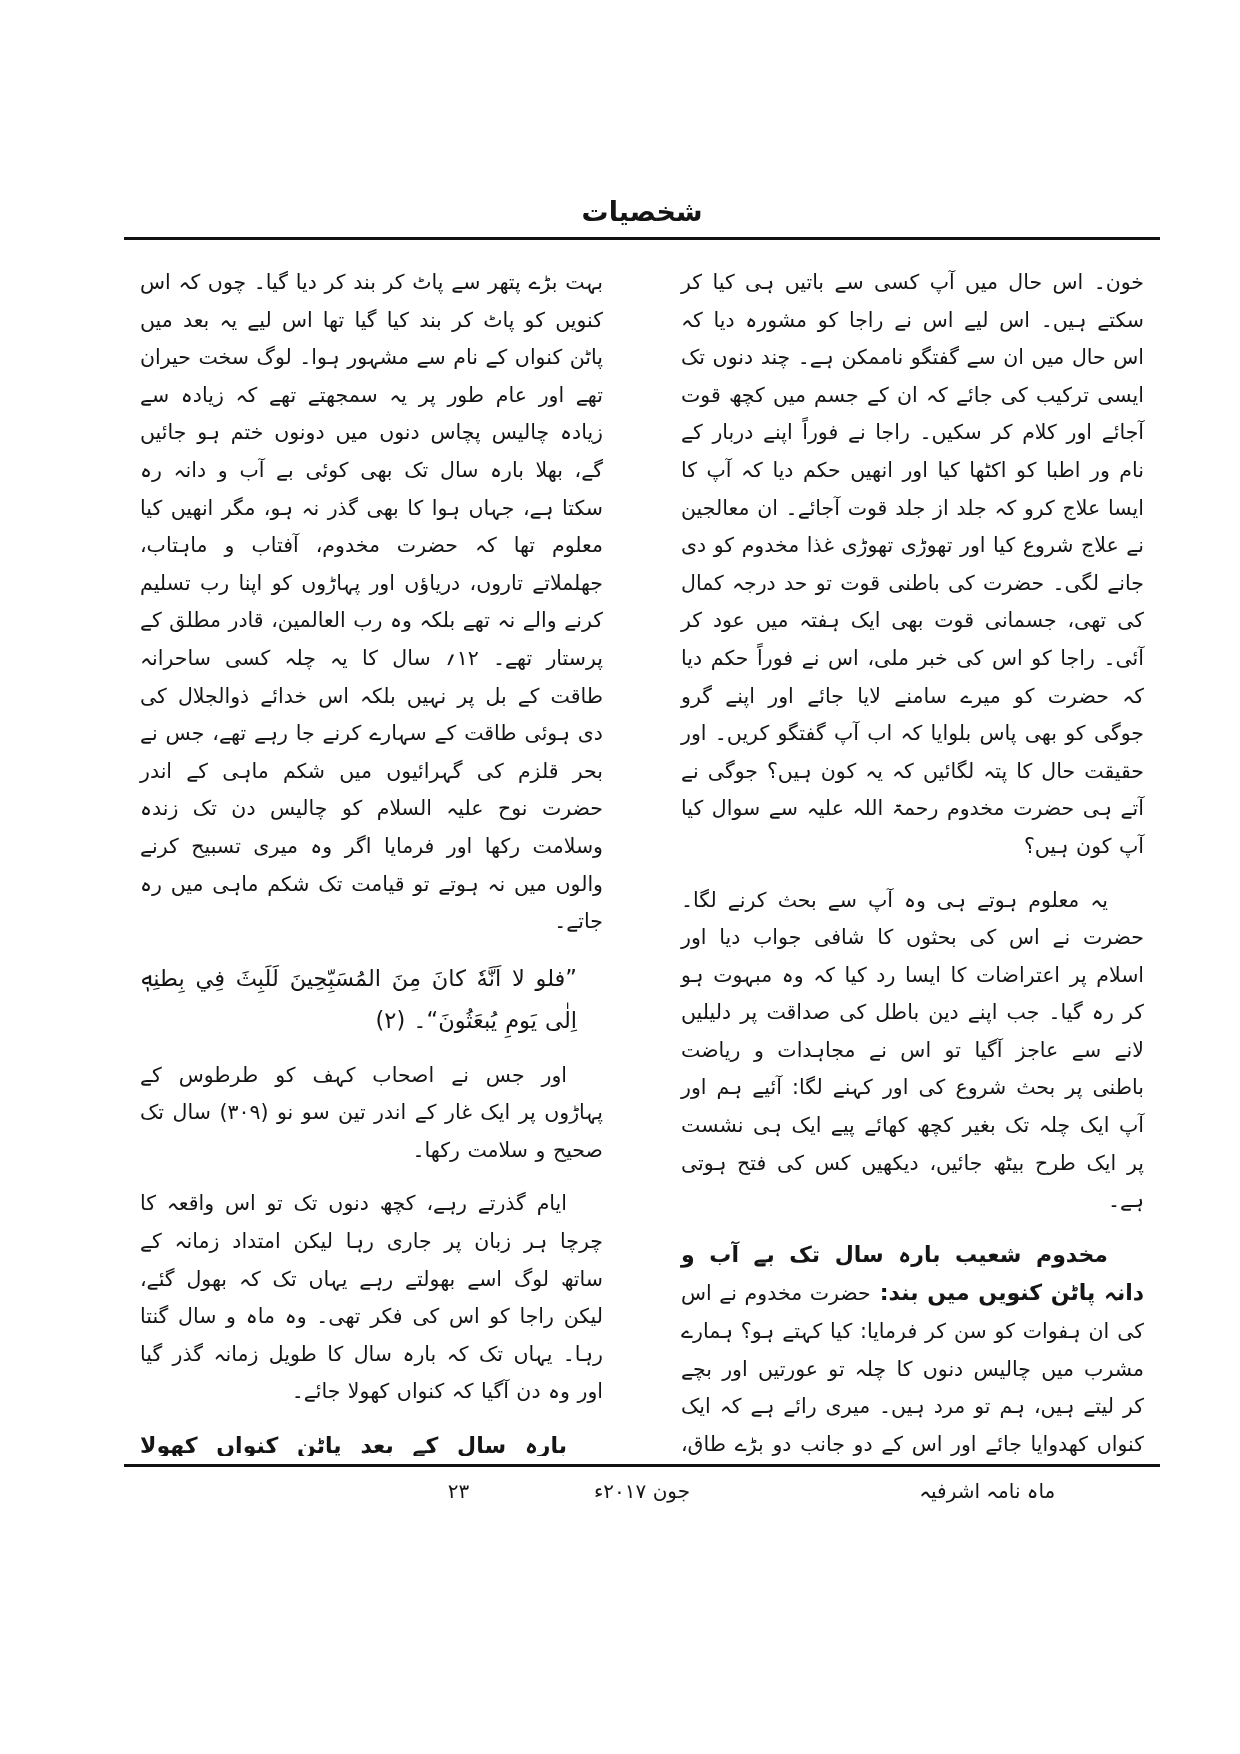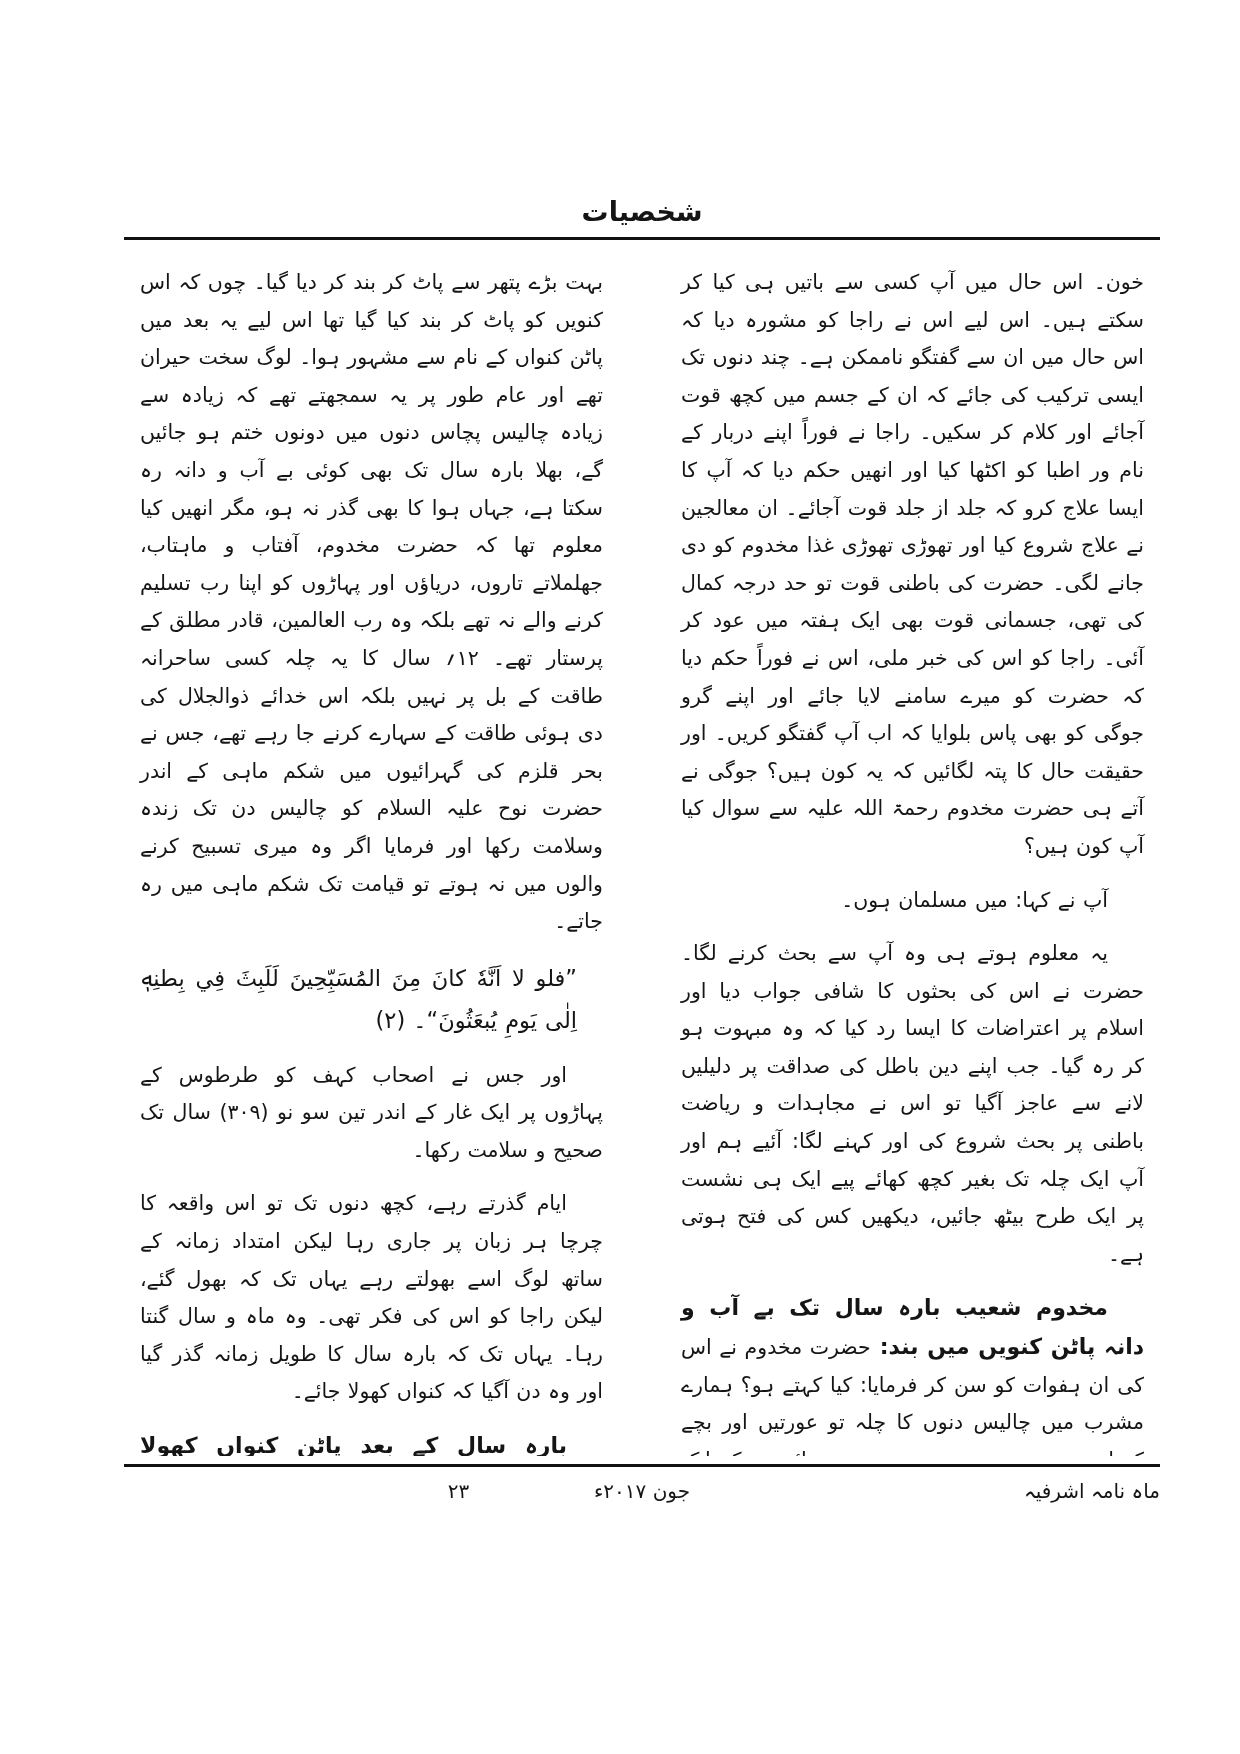--- a/index.html
+++ b/index.html
@@ -64,37 +64,36 @@
     margin: 8px 0 0 0;
   }
   .footer {
     display: flex;
     align-items: baseline;
     padding-top: 12px;
     font-size: 20px;
     direction: rtl;
   }
   .footer > span { flex: 1 1 0; }
-  .footer-right  { text-align: right; font-weight: 500; }
+  .footer-right  { text-align: center; font-weight: 500; }
   .footer-center { text-align: center; }
   .footer-left   { text-align: right; }
 </style>
 </head>
 <body>
 
 <div class="page">
 
   <h1 class="header-title">شخصیات</h1>
   <hr class="rule">
 
   <div class="columns">
 
     <div class="column">
       <p class="para"><span>خون۔ اس حال میں آپ کسی سے باتیں ہی کیا کر سکتے ہیں۔ اس لیے اس نے راجا کو مشورہ دیا کہ اس حال میں ان سے گفتگو ناممکن ہے۔ چند دنوں تک ایسی ترکیب کی جائے کہ ان کے جسم میں کچھ قوت آجائے اور کلام کر سکیں۔ راجا نے فوراً اپنے دربار کے نام ور اطبا کو اکٹھا کیا اور انھیں حکم دیا کہ آپ کا ایسا علاج کرو کہ جلد از جلد قوت آجائے۔ ان معالجین نے علاج شروع کیا اور تھوڑی تھوڑی غذا مخدوم کو دی جانے لگی۔ حضرت کی باطنی قوت تو حد درجہ کمال کی تھی، جسمانی قوت بھی ایک ہفتہ میں عود کر آئی۔ راجا کو اس کی خبر ملی، اس نے فوراً حکم دیا کہ حضرت کو میرے سامنے لایا جائے اور اپنے گرو جوگی کو بھی پاس بلوایا کہ اب آپ گفتگو کریں۔ اور حقیقت حال کا پتہ لگائیں کہ یہ کون ہیں؟ جوگی نے آتے ہی حضرت مخدوم رحمۃ اللہ علیہ سے سوال کیا آپ کون ہیں؟</span></p>
-      <p class="para indent"><span>آپ نے کہا: میں مسلمان ہوں۔</span></p>
       <p class="para indent"><span>یہ معلوم ہوتے ہی وہ آپ سے بحث کرنے لگا۔ حضرت نے اس کی بحثوں کا شافی جواب دیا اور اسلام پر اعتراضات کا ایسا رد کیا کہ وہ مبہوت ہو کر رہ گیا۔ جب اپنے دین باطل کی صداقت پر دلیلیں لانے سے عاجز آگیا تو اس نے مجاہدات و ریاضت باطنی پر بحث شروع کی اور کہنے لگا: آئیے ہم اور آپ ایک چلہ تک بغیر کچھ کھائے پیے ایک ہی نشست پر ایک طرح بیٹھ جائیں، دیکھیں کس کی فتح ہوتی ہے۔</span></p>
       <p class="para indent"><span class="inline-heading">مخدوم شعیب بارہ سال تک بے آب و دانہ پاٹن کنویں میں بند:</span><span>حضرت مخدوم نے اس کی ان ہفوات کو سن کر فرمایا: کیا کہتے ہو؟ ہمارے مشرب میں چالیس دنوں کا چلہ تو عورتیں اور بچے کر لیتے ہیں، ہم تو مرد ہیں۔ میری رائے ہے کہ ایک کنواں کھدوایا جائے اور اس کے دو جانب دو بڑے طاق، ہم دونوں کے بیٹھنے کے لائق بنوائے جائیں اور ہم دونوں کنویں کے اندر ایک ایک طاق میں ایک دوسرے کے مقابل ہو کر بیٹھ جائیں۔ پھر کنویں کا منھ ریختہ سے پٹوا کر بالکل بند کر دیا جائے اور لم از لم بارہ سال کا چلہ بے آب و دانہ تمام کریں۔</span></p>
 
     </div>
 
     <div class="column">
       <p class="para"><span>بہت بڑے پتھر سے پاٹ کر بند کر دیا گیا۔ چوں کہ اس کنویں کو پاٹ کر بند کیا گیا تھا اس لیے یہ بعد میں پاٹن کنواں کے نام سے مشہور ہوا۔ لوگ سخت حیران تھے اور عام طور پر یہ سمجھتے تھے کہ زیادہ سے زیادہ چالیس پچاس دنوں میں دونوں ختم ہو جائیں گے، بھلا بارہ سال تک بھی کوئی بے آب و دانہ رہ سکتا ہے، جہاں ہوا کا بھی گذر نہ ہو، مگر انھیں کیا معلوم تھا کہ حضرت مخدوم، آفتاب و ماہتاب، جھلملاتے تاروں، دریاؤں اور پہاڑوں کو اپنا رب تسلیم کرنے والے نہ تھے بلکہ وہ رب العالمین، قادر مطلق کے پرستار تھے۔ ۱۲؍ سال کا یہ چلہ کسی ساحرانہ طاقت کے بل پر نہیں بلکہ اس خدائے ذوالجلال کی دی ہوئی طاقت کے سہارے کرنے جا رہے تھے، جس نے بحر قلزم کی گہرائیوں میں شکم ماہی کے اندر حضرت نوح علیہ السلام کو چالیس دن تک زندہ وسلامت رکھا اور فرمایا اگر وہ میری تسبیح کرنے والوں میں نہ ہوتے تو قیامت تک شکم ماہی میں رہ جاتے۔</span></p>
       <p class="para arabic"><span>”فلو لا اَنَّهٗ كانَ مِنَ المُسَبِّحِينَ لَلَبِثَ فِي بِطنِهٖ اِلٰى يَومِ يُبعَثُونَ“۔ (۲)</span></p>
       <p class="para indent"><span>اور جس نے اصحاب کہف کو طرطوس کے پہاڑوں پر ایک غار کے اندر تین سو نو (۳۰۹) سال تک صحیح و سلامت رکھا۔</span></p>
       <p class="para indent"><span>ایام گذرتے رہے، کچھ دنوں تک تو اس واقعہ کا چرچا ہر زبان پر جاری رہا لیکن امتداد زمانہ کے ساتھ لوگ اسے بھولتے رہے یہاں تک کہ بھول گئے، لیکن راجا کو اس کی فکر تھی۔ وہ ماہ و سال گنتا رہا۔ یہاں تک کہ بارہ سال کا طویل زمانہ گذر گیا اور وہ دن آگیا کہ کنواں کھولا جائے۔</span></p>

